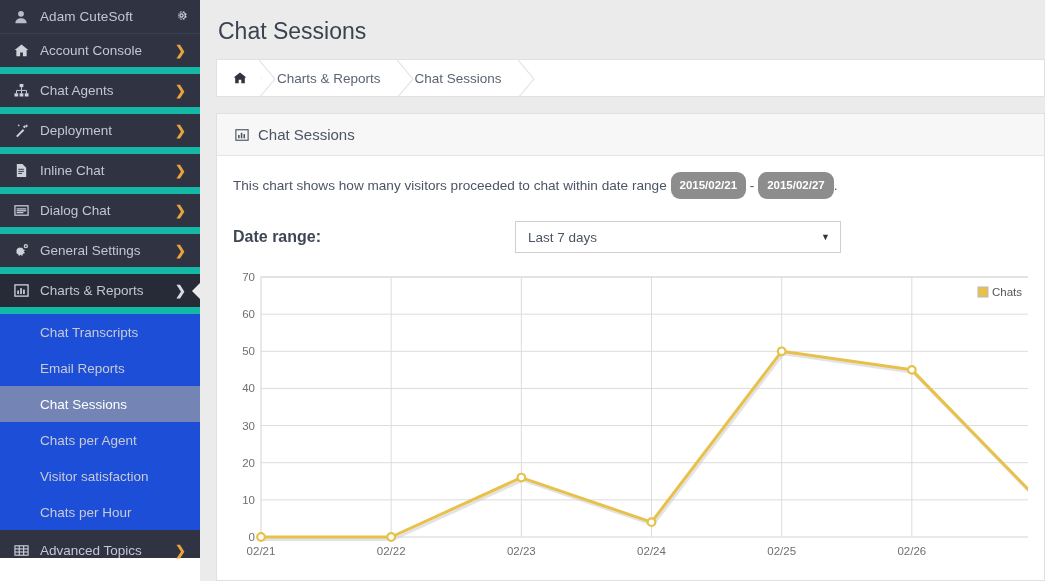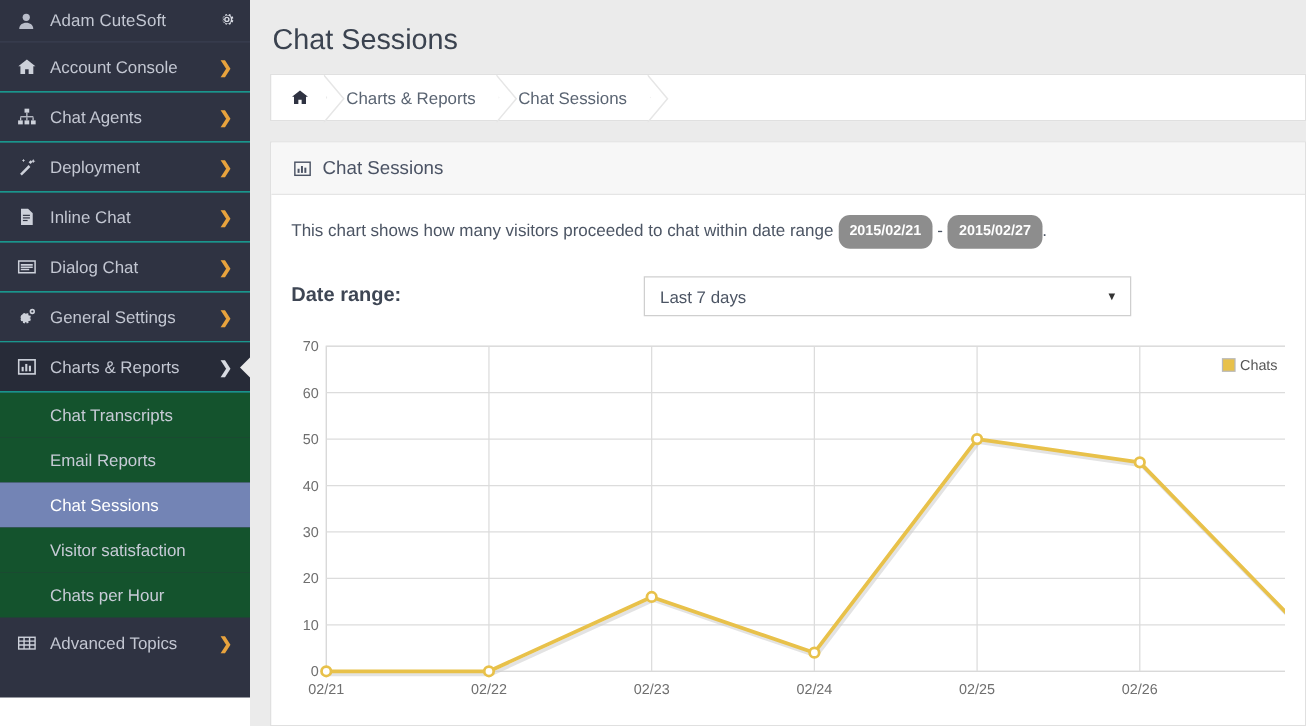--- a/index.html
+++ b/index.html
@@ -32,21 +32,21 @@
     letter-spacing: .1px;
   }
   .gear-icon { color: #d9dce4; font-size: 13px; }
 
   .nav-item {
     height: 40px;
     display: flex; align-items: center;
     padding: 0 14px 0 14px;
     color: #c3c7d2;
     font-size: 13.5px;
-    border-bottom: 1px solid #14b8a6;
+    border-bottom: 7px solid #14b8a6;
     position: relative;
   }
   .nav-item .ico {
     width: 20px; color: #cdd1da; font-size: 14px;
     display: flex; align-items: center; justify-content: flex-start;
   }
   .nav-item .lbl { flex: 1; margin-left: 6px; }
   .nav-item .chev { color: #e8a33d; font-size: 13px; font-weight: bold; }
   .nav-item .chev.down { color: #d8dbe2; }
   .nav-item.active { background: #272b38; }
@@ -57,21 +57,21 @@
     border-top: 9px solid transparent;
     border-bottom: 9px solid transparent;
     border-right: 9px solid #ebebeb;
   }
   .sub-item {
     height: 36px;
     display: flex; align-items: center;
     padding-left: 40px;
     color: #c7cbd6;
     font-size: 13.5px;
-    background: #14532d;
+    background: #1d4ed8;
   }
   .sub-item.sel { background: #7384b5; color: #ffffff; }
   .sidebar-rest { background: #2f3342; flex: 1; }
 
   
   .main {
     flex: 1; height: 581px;
     background: #ebebeb;
     display: flex; flex-direction: column;
     overflow: hidden;
@@ -151,21 +151,21 @@
   .form-row {
     display: flex; align-items: center;
     margin-bottom: 14px;
   }
   .form-label {
     font-size: 16px; color: #3e4654;
     font-weight: bold;
     width: 282px;
   }
   .select-box {
-    width: 390px; height: 32px;
+    width: 326px; height: 32px;
     border: 1px solid #cfcfcf;
     background: #ffffff;
     display: flex; align-items: center;
     padding: 0 10px 0 12px;
     font-size: 13.5px; color: #4c5564;
     justify-content: space-between;
   }
   .select-box .caret { font-size: 9px; color: #333; }
 
   
@@ -293,20 +293,23 @@
     </div>
 
     <div class="sub-item">
       <span>Chat Transcripts</span>
     </div>
     <div class="sub-item">
       <span>Email Reports</span>
     </div>
     <div class="sub-item sel">
       <span>Chat Sessions</span>
+    </div>
+    <div class="sub-item">
+      <span>Chats per Agent</span>
     </div>
     <div class="sub-item">
       <span>Visitor satisfaction</span>
     </div>
     <div class="sub-item">
       <span>Chats per Hour</span>
     </div>
 
     <div class="nav-item" style="border-bottom:none;align-items:center;">
       <span class="ico">

